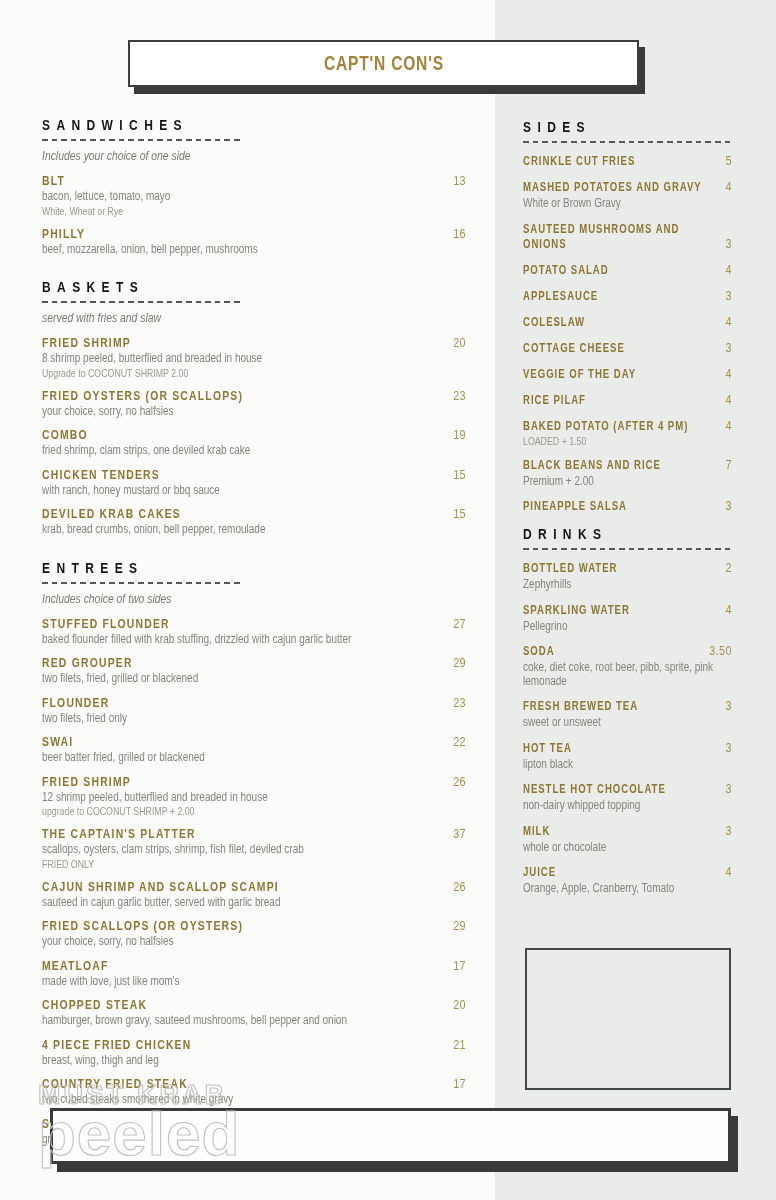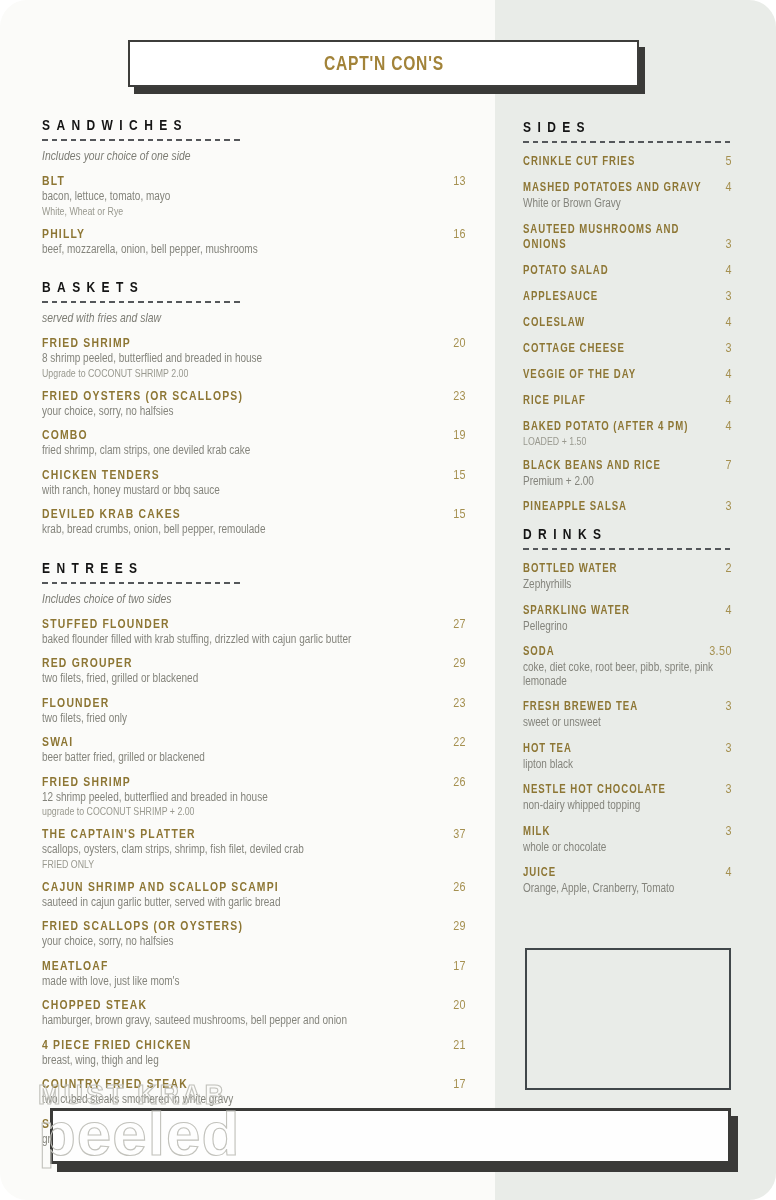--- a/index.html
+++ b/index.html
@@ -1,19 +1,19 @@
 <!DOCTYPE html>
 <html><head>
 <meta charset="utf-8">
 <style>
   * { margin:0; padding:0; box-sizing:border-box; }
   html,body { background:#ffffff; }
   .page {
     position:relative; width:776px; height:1200px; overflow:hidden;
-    background:#fbfbf9; font-family:"Liberation Sans", sans-serif;border-radius:27px;
+    background:#fbfbf9; font-family:"Liberation Sans", sans-serif;
   }
   .right-bg { position:absolute; left:495px; top:0; width:281px; height:1200px; background:#e9ece8; }
 
   
   .header-box {
     position:absolute; left:128px; top:40px; width:511px; height:47px;
     background:#ffffff; border:2px solid #3d3d3b; box-shadow:6px 7px 0 #3a3a38;
     display:flex; align-items:center; justify-content:center; z-index:4;
   }
   .header-title {

